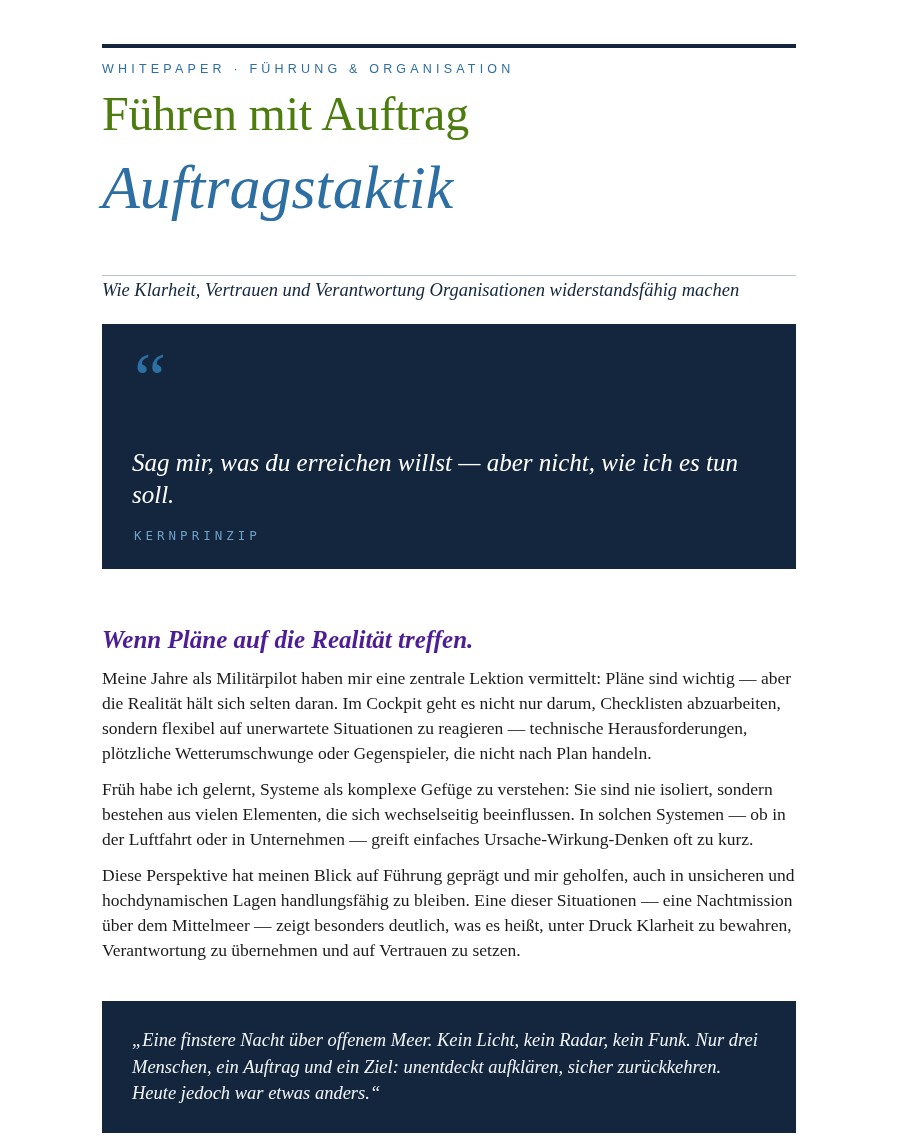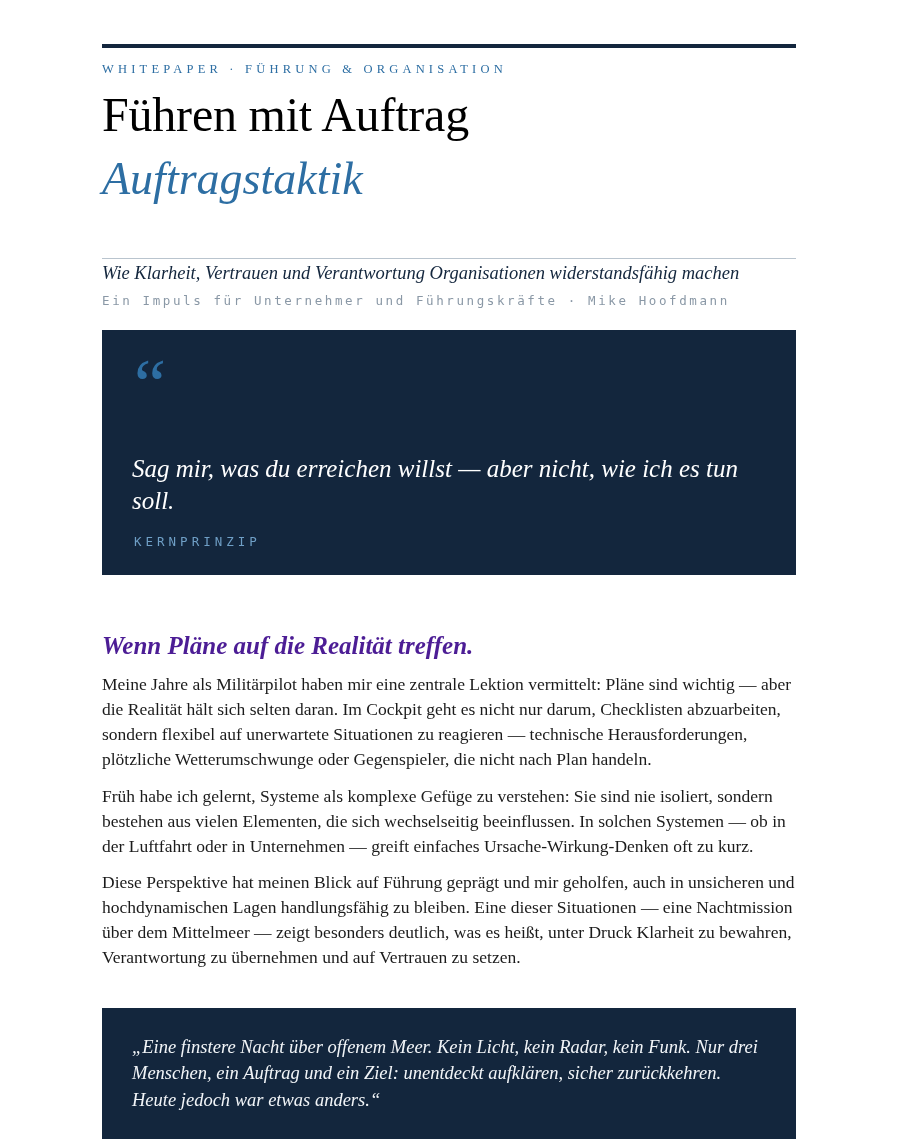--- a/index.html
+++ b/index.html
@@ -27,40 +27,40 @@
     padding-top: 44px;
   }
 
   
   .top-rule {
     height: 4px;
     background: #13263d;
     width: 100%;
   }
   .eyebrow {
-    font-family: Liberation Serif, serif;
+    font-family: Liberation Sans, sans-serif;
     font-size: 12.5px;
     letter-spacing: 4.2px;
     color: #2d6ea3;
     margin-top: 14px;
     text-transform: uppercase;
     white-space: nowrap;
   }
   h1.title {
     font-family: "Liberation Serif", serif;
     font-size: 48px;
     font-weight: 400;
-    color: #000000;
+    color: #4d7c0f;
     margin: 12px 0 0 0;
     line-height: 1.1;
     letter-spacing: -0.2px;
   }
   h2.subtitle {
     font-family: "Liberation Serif", serif;
-    font-size: 46px;
+    font-size: 62px;
     font-weight: 400;
     font-style: italic;
     color: #2d6ea3;
     margin: 12px 0 0 0;
     line-height: 1.1;
   }
   .rule-thin {
     height: 1px;
     background: #b9c4ce;
     margin-top: 54px;
@@ -175,21 +175,20 @@
     <div class="top-rule"></div>
 
     <div class="eyebrow">WHITEPAPER · FÜHRUNG &amp; ORGANISATION</div>
 
     <h1 class="title">Führen mit Auftrag</h1>
     <h2 class="subtitle">Auftragstaktik</h2>
 
     <div class="rule-thin"></div>
 
     <div class="tagline">Wie Klarheit, Vertrauen und Verantwortung Organisationen widerstandsfähig machen</div>
-    <div class="byline">Ein Impuls für Unternehmer und Führungskräfte · Mike Hoofdmann</div>
 
     <div class="hero-quote">
       <div class="quote-mark">“</div>
       <div class="hero-quote-text">Sag mir, was du erreichen willst — aber nicht, wie ich es tun soll.</div>
       <div class="hero-quote-label">KERNPRINZIP</div>
     </div>
 
     <div class="section">
       <h3 class="section-title">Wenn Pläne auf die Realität treffen.</h3>
       <p class="body">Meine Jahre als Militärpilot haben mir eine zentrale Lektion vermittelt: Pläne sind wichtig — aber die Realität hält sich selten daran. Im Cockpit geht es nicht nur darum, Checklisten abzuarbeiten, sondern flexibel auf unerwartete Situationen zu reagieren — technische Herausforderungen, plötzliche Wetterumschwunge oder Gegenspieler, die nicht nach Plan handeln.</p>

